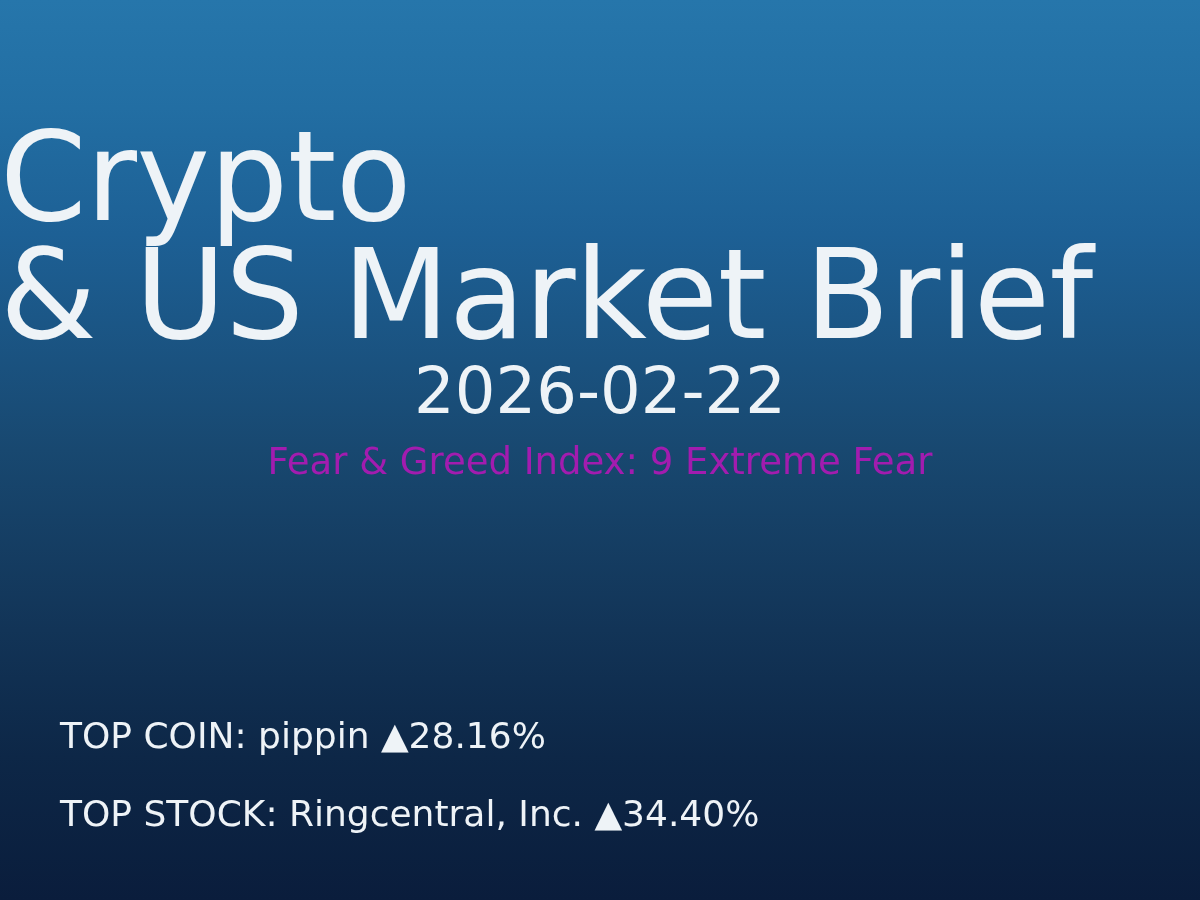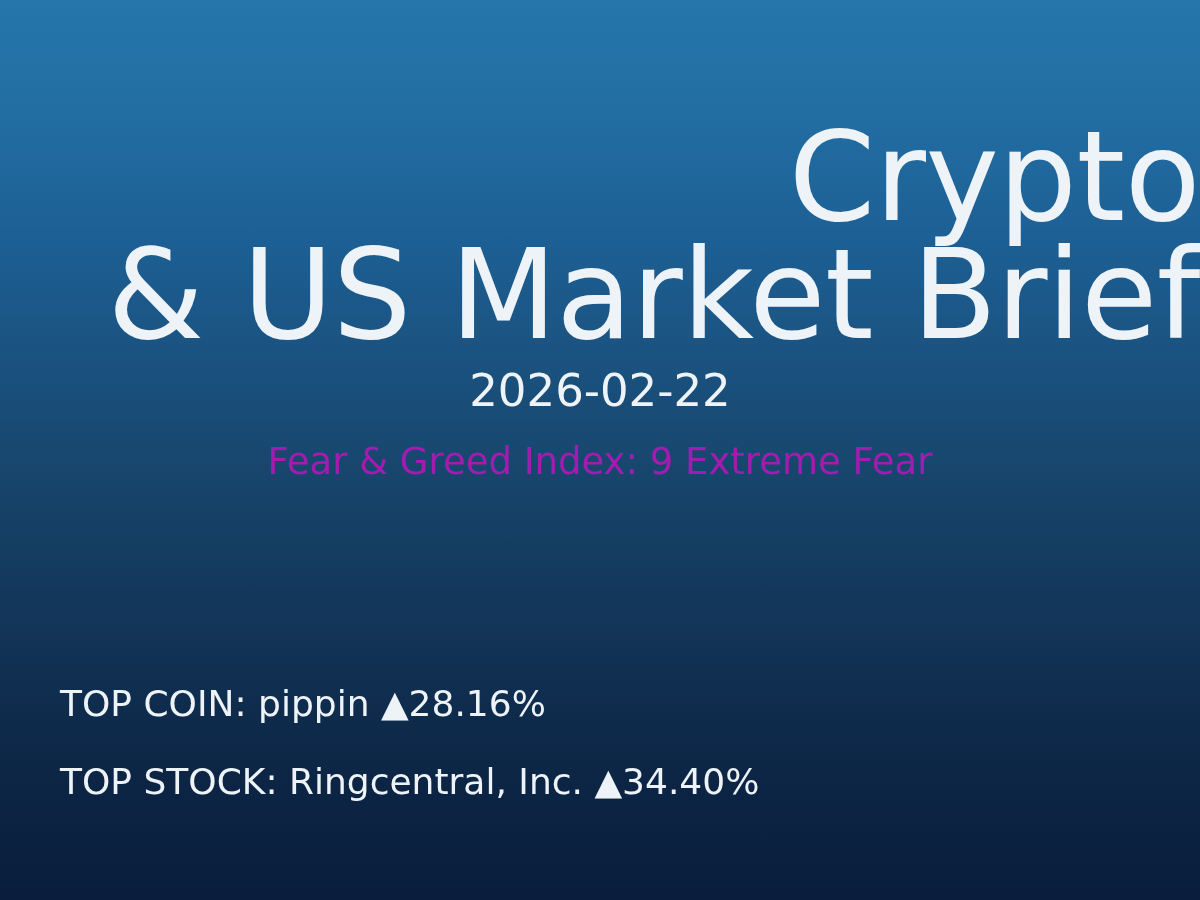--- a/index.html
+++ b/index.html
@@ -29,60 +29,60 @@
     width: 1200px;
     height: 900px;
   }
 
   
   .title-block {
     position: absolute;
     top: 118px;
     left: 0;
     width: 1200px;
-    text-align: right;
+    text-align: left;
   }
   .title-line {
     font-size: 124px;
     line-height: 118px;
     font-weight: 400;
     color: #eef3f7;
     letter-spacing: -0.5px;
     white-space: nowrap;
   }
 
   
   .date-line {
     position: absolute;
     top: 363px;
     left: 0;
     width: 1200px;
     text-align: center;
-    font-size: 45px;
+    font-size: 64px;
     line-height: 56px;
     color: #eef3f7;
   }
 
   
   .index-line {
     position: absolute;
     top: 439px;
     left: 0;
     width: 1200px;
     text-align: center;
     font-size: 37px;
     line-height: 46px;
     color: #a21caf;
   }
 
   
   .highlights {
     position: absolute;
     left: 60px;
-    top: 681px;
+    top: 713px;
     width: 1080px;
   }
   .highlight-row {
     font-size: 36px;
     line-height: 46px;
     color: #eef3f7;
     white-space: nowrap;
     margin-bottom: 32px;
   }
   .highlight-row:last-child {

